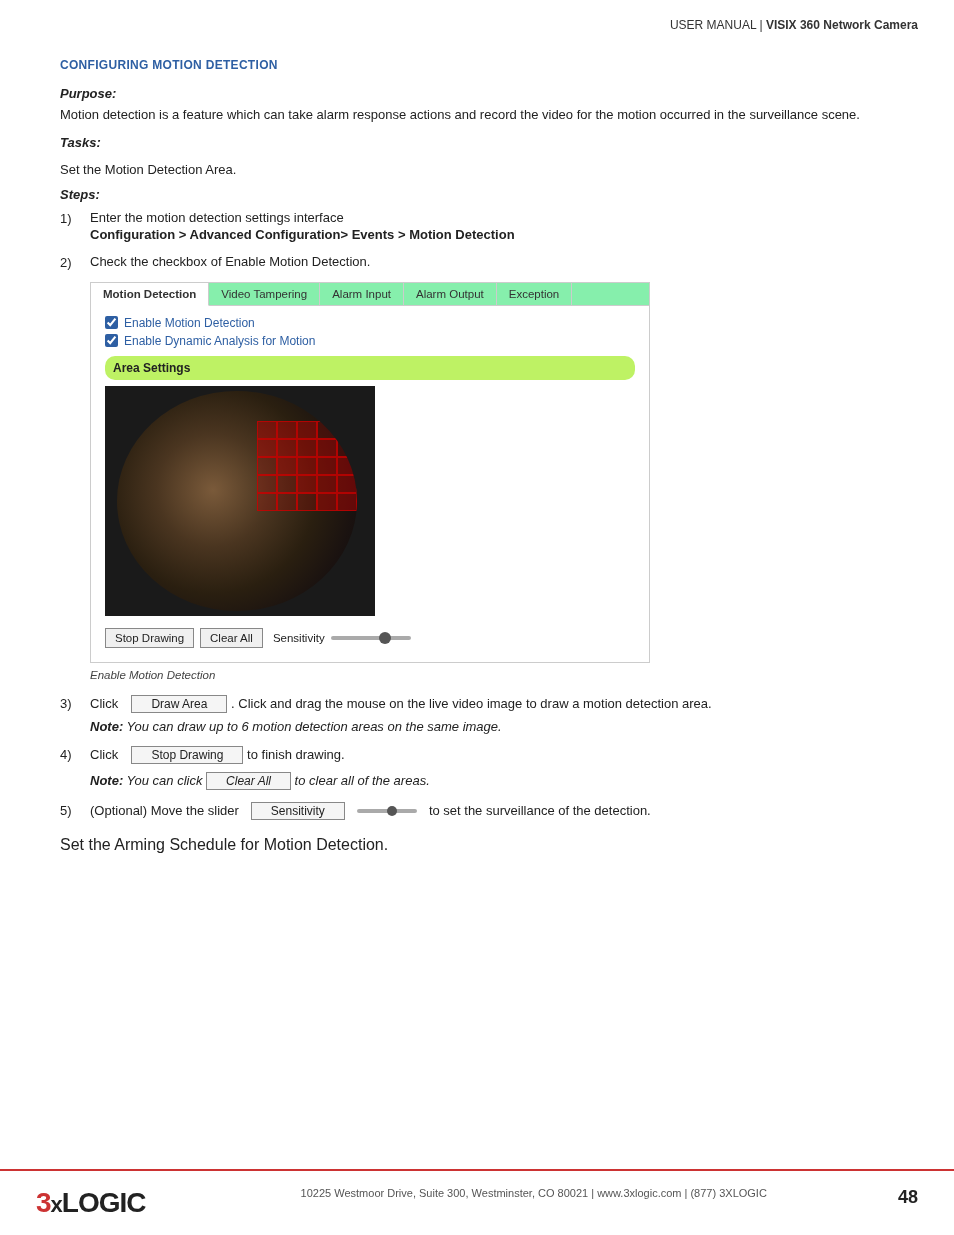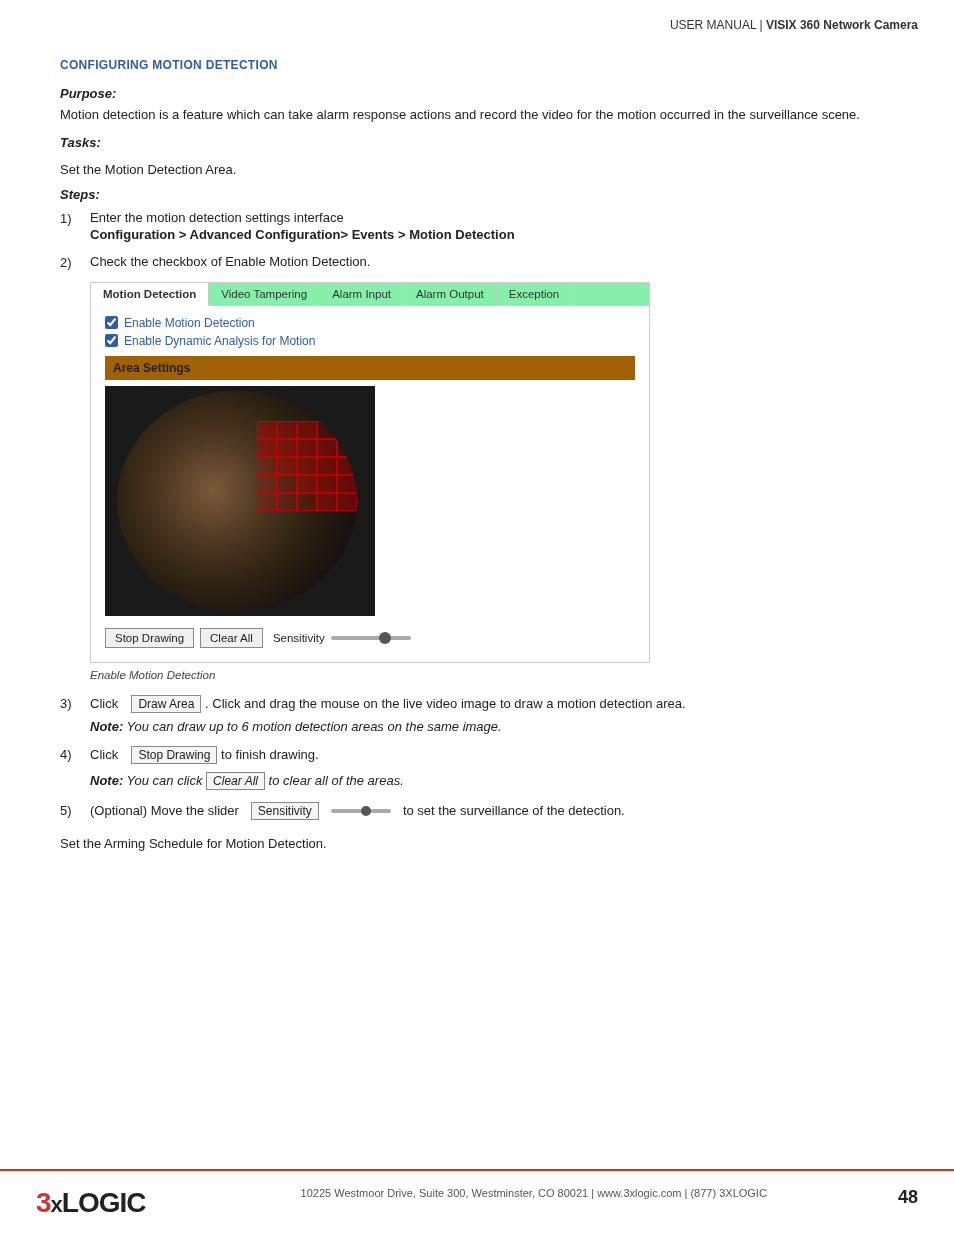--- a/index.html
+++ b/index.html
@@ -123,26 +123,27 @@
       font-size: 12px;
       color: #2e5fa3;
     }
 
     .checkbox-row input[type="checkbox"] {
       margin-right: 6px;
       accent-color: #2e5fa3;
     }
 
     .area-settings-bar {
-      background: #a16207;
+      background: #bef264;
       padding: 5px 8px;
       font-size: 12px;
       font-weight: bold;
       margin: 8px 0 6px 0;
       color: #222;
+      border-radius: 10px;
     }
 
     
     .camera-area {
       width: 270px;
       height: 230px;
       background: #1a1a1a;
       margin-bottom: 8px;
       position: relative;
       overflow: hidden;
@@ -244,21 +245,21 @@
     }
 
     .step-note strong {
       font-weight: bold;
       font-style: italic;
     }
 
     .inline-btn {
       display: inline-block;
       border: 1px solid #888;
-      padding: 1px 6px;
+      padding: 1px 19px;
       font-size: 12px;
       background: #f5f5f5;
       color: #222;
       font-family: Arial, sans-serif;
     }
 
     .inline-slider {
       width: 60px;
       height: 4px;
       background: #aaa;
@@ -272,21 +273,21 @@
       width: 10px;
       height: 10px;
       background: #555;
       border-radius: 50%;
       position: absolute;
       top: -3px;
       left: 30px;
     }
 
     .final-note {
-      font-size: 13px;
+      font-size: 16px;
       margin-top: 16px;
       margin-bottom: 18px;
     }
 
     
     .bottom-divider {
       height: 2px;
       background: #cc3333;
       margin: 0 0 0 0;
     }

